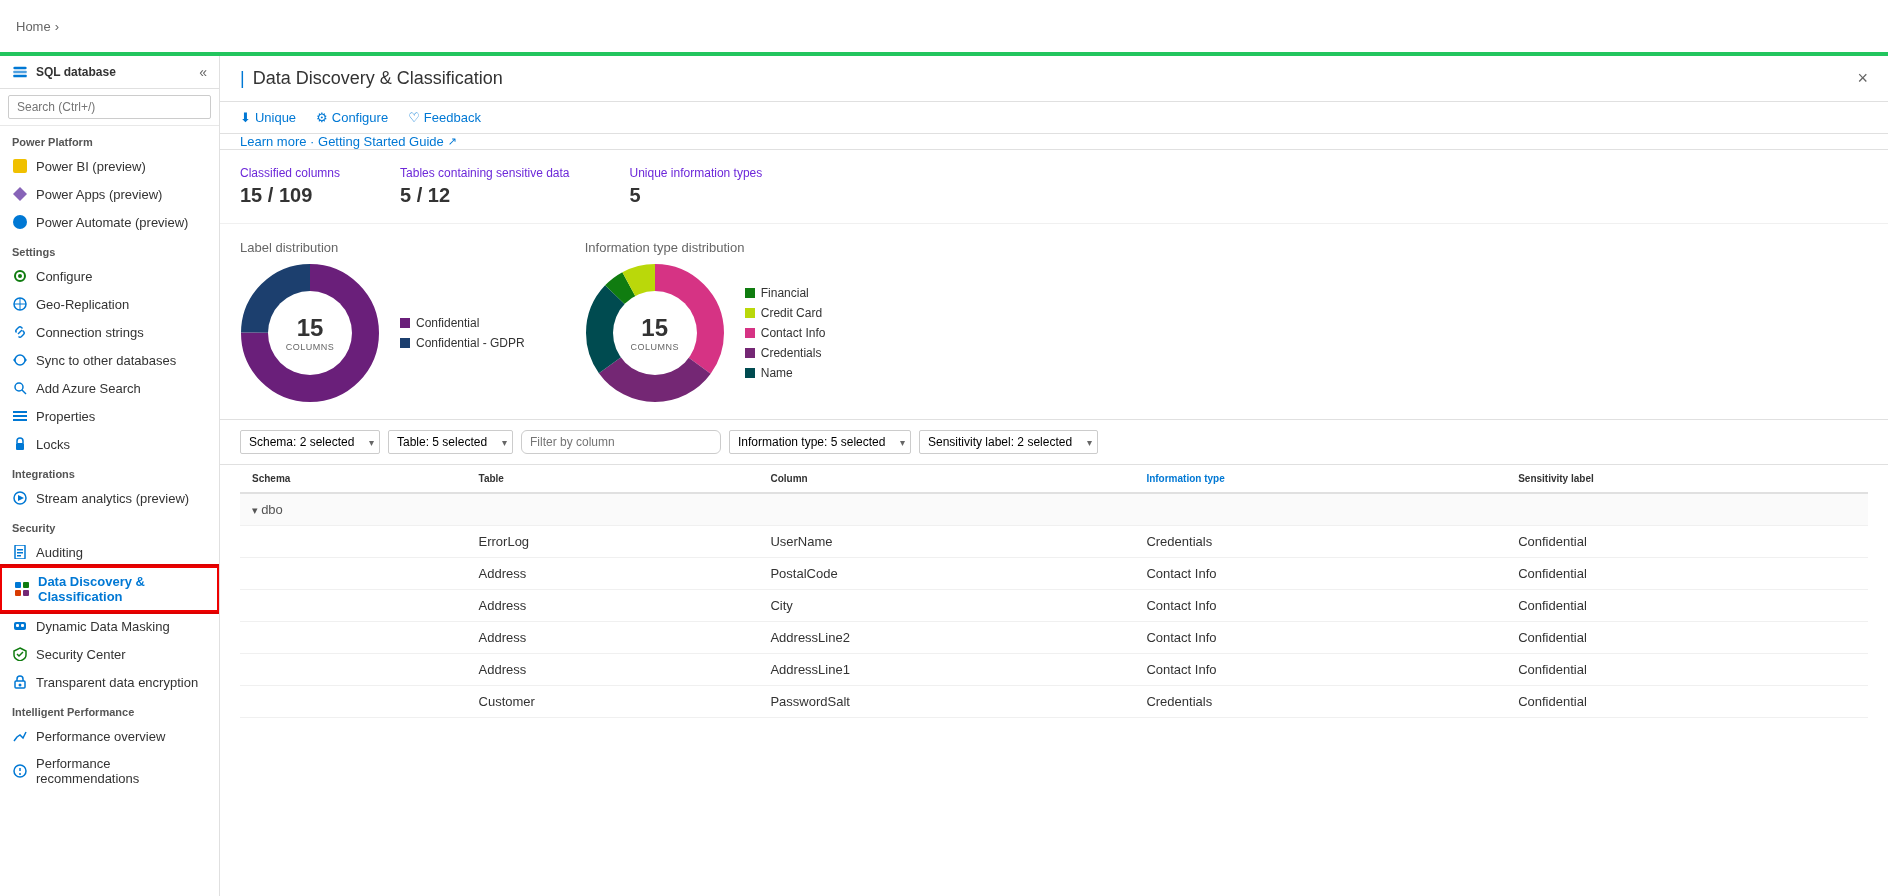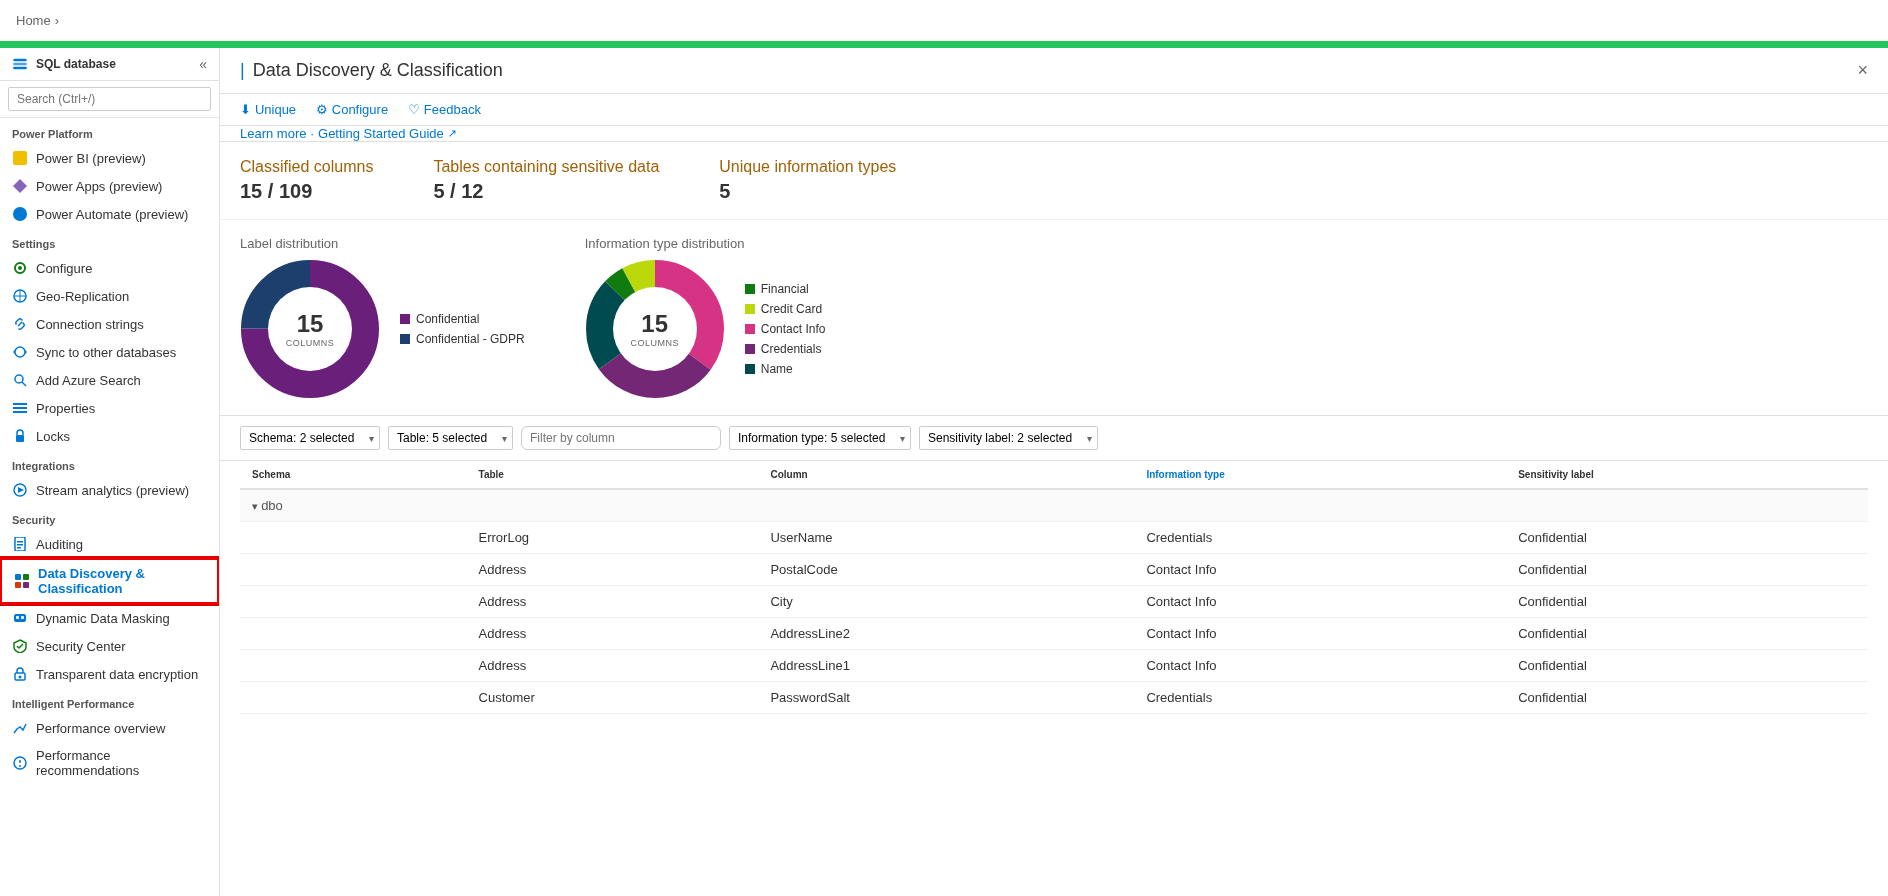--- a/index.html
+++ b/index.html
@@ -1,19 +1,19 @@
 <!DOCTYPE html>
 <html><head>
   <meta charset="utf-8">
   <style>
     * { box-sizing: border-box; margin: 0; padding: 0; }
     body { font-family: 'Segoe UI', sans-serif; font-size: 13px; color: #333; background: #f3f2f1; display: flex; flex-direction: column; height: 100vh; overflow: hidden; }
 
     
-    .top-bar { background: #fff; border-bottom: 7px solid #22c55e; padding: 8px 16px; display: flex; align-items: center; gap: 8px; height: 48px; }
+    .top-bar { background: #fff; border-bottom: 4px solid #22c55e; padding: 8px 16px; display: flex; align-items: center; gap: 8px; height: 56px; }
     .breadcrumb { font-size: 13px; color: #0078d4; display: flex; align-items: center; gap: 4px; }
     .breadcrumb span { color: #666; }
 
     
     .main-layout { display: flex; flex: 1; overflow: hidden; }
 
     
     .sidebar { width: 220px; background: #fff; border-right: 1px solid #e0e0e0; overflow-y: auto; flex-shrink: 0; }
     .sidebar-header { padding: 8px 12px; display: flex; align-items: center; gap: 8px; border-bottom: 1px solid #e0e0e0; }
     .sidebar-header .db-title { font-size: 12px; font-weight: 600; }
@@ -41,21 +41,21 @@
 
     
     .tabs-bar { padding: 0 20px; border-bottom: 1px solid #e0e0e0; display: flex; align-items: center; justify-content: space-between; }
     .tabs { display: flex; }
     .tab { padding: 12px 16px; cursor: pointer; font-size: 14px; color: #666; border-bottom: 2px solid transparent; }
     .tab.active { color: #0078d4; border-bottom: 2px solid #0078d4; font-weight: 600; }
     .learn-more { font-size: 13px; color: #0078d4; cursor: pointer; display: flex; align-items: center; gap: 4px; }
 
     
     .stats-row { padding: 16px 20px; display: flex; gap: 60px; border-bottom: 1px solid #f0f0f0; }
-    .stat-item .stat-label { font-size: 16px; color: #a16207; margin-bottom: 4px; }
+    .stat-item .stat-label { font-size: 12px; color: #6d28d9; margin-bottom: 4px; }
     .stat-item .stat-value { font-size: 20px; font-weight: 600; color: #333; }
 
     
     .charts-section { padding: 16px 20px; display: flex; gap: 60px; border-bottom: 1px solid #e0e0e0; }
     .chart-container { display: flex; flex-direction: column; }
     .chart-title { font-size: 13px; color: #666; margin-bottom: 8px; }
     .chart-wrap { display: flex; align-items: center; gap: 20px; }
     .donut-chart { position: relative; width: 140px; height: 140px; }
     .donut-center { position: absolute; top: 50%; left: 50%; transform: translate(-50%, -50%); text-align: center; }
     .donut-center .num { font-size: 24px; font-weight: 600; }

